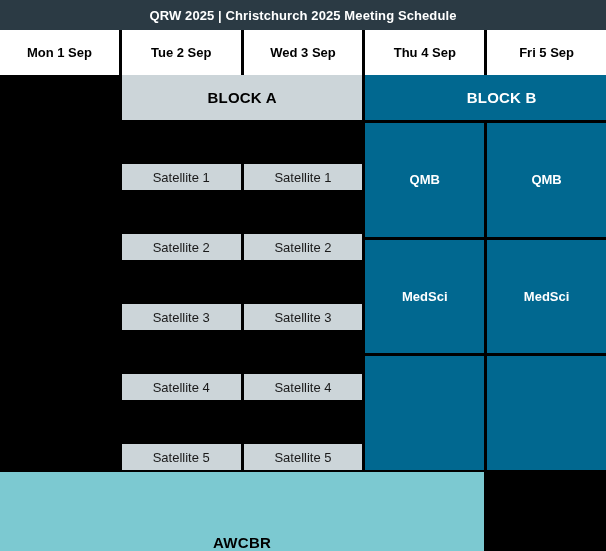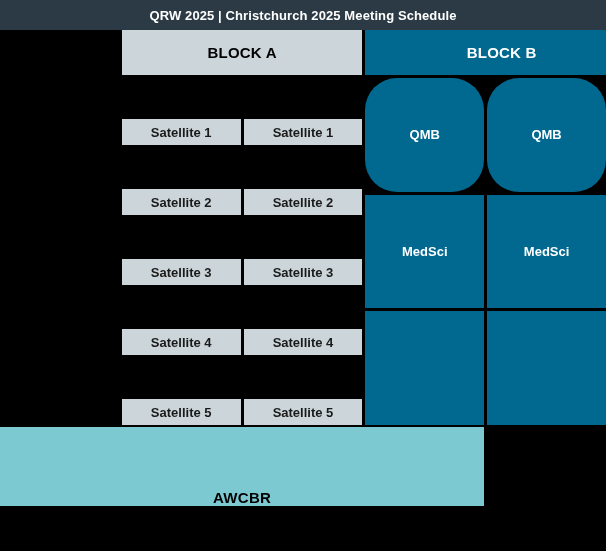--- a/index.html
+++ b/index.html
@@ -76,38 +76,38 @@
     grid-row: 1;
     font-weight: bold;
     font-size: 15px;
     letter-spacing: 0.2px;
   }
   .block-a-header { grid-column: 2 / span 2; background: var(--block-a-bg, #ccd5d9); color: #000; }
   .block-b-header { grid-column: 4 / span 2; background: var(--block-b-bg, #016890); color: #fff; padding-left: 32px; }
   .gray-cell {
     background: var(--block-a-bg, #ccd5d9);
     color: #1a1a1a;
-    font-weight: 700;
+    font-weight: 400;
     margin-top: 41px;
   }
   .teal-cell {
     background: var(--block-b-bg, #016890);
     color: #fff;
     font-weight: 600;
   }
   .col-tue { grid-column: 2; }
   .col-wed { grid-column: 3; }
   .col-thu { grid-column: 4; }
   .col-fri { grid-column: 5; }
   .sat-row-0 { grid-row: 2 / span 3; }
   .sat-row-1 { grid-row: 5 / span 3; }
   .sat-row-2 { grid-row: 8 / span 3; }
   .sat-row-3 { grid-row: 11 / span 3; }
   .sat-row-4 { grid-row: 14 / span 3; }
-  .b-row-0 { grid-row: 2 / span 5; border-radius: 32px; }
+  .b-row-0 { grid-row: 2 / span 5; }
   .b-row-1 { grid-row: 7 / span 5; }
   .b-row-2 { grid-row: 12 / span 5; }
   .footer-row {
     height: 81px;
     flex: 0 0 81px;
     border-top: 2px solid #000;
     display: grid;
     grid-template-columns: repeat(5, 1fr);
     gap: 3px;
     background: #000;
@@ -130,20 +130,27 @@
 </style>
 </head>
 <body>
 
 <div class="page">
 
   <div class="title-bar">
     <span>QRW 2025 | Christchurch 2025 Meeting Schedule</span>
   </div>
 
+  <div class="day-row">
+    <div class="day-cell">Mon 1 Sep</div>
+    <div class="day-cell">Tue 2 Sep</div>
+    <div class="day-cell">Wed 3 Sep</div>
+    <div class="day-cell">Thu 4 Sep</div>
+    <div class="day-cell">Fri 5 Sep</div>
+  </div>
 
   <div class="main-grid">
     <div class="mon-col"></div>
 
     <div class="cell block-header block-a-header">BLOCK A</div>
     <div class="cell block-header block-b-header">BLOCK B</div>
 
     <div class="cell gray-cell col-tue sat-row-0">Satellite 1</div>
     <div class="cell gray-cell col-tue sat-row-1">Satellite 2</div>
     <div class="cell gray-cell col-tue sat-row-2">Satellite 3</div>

